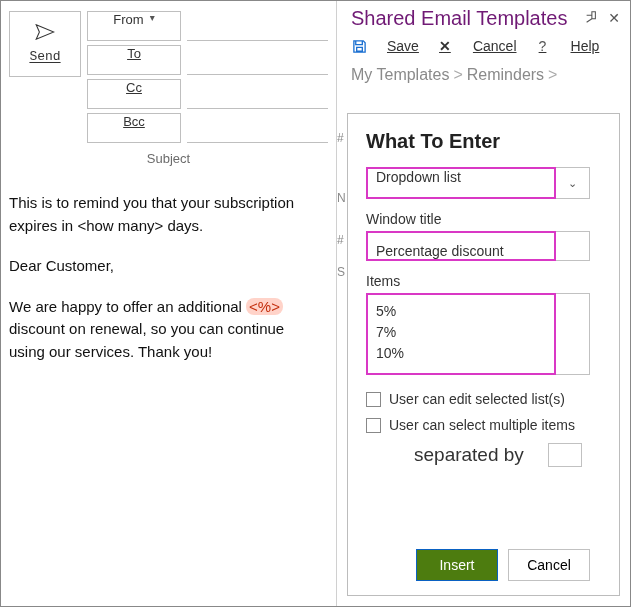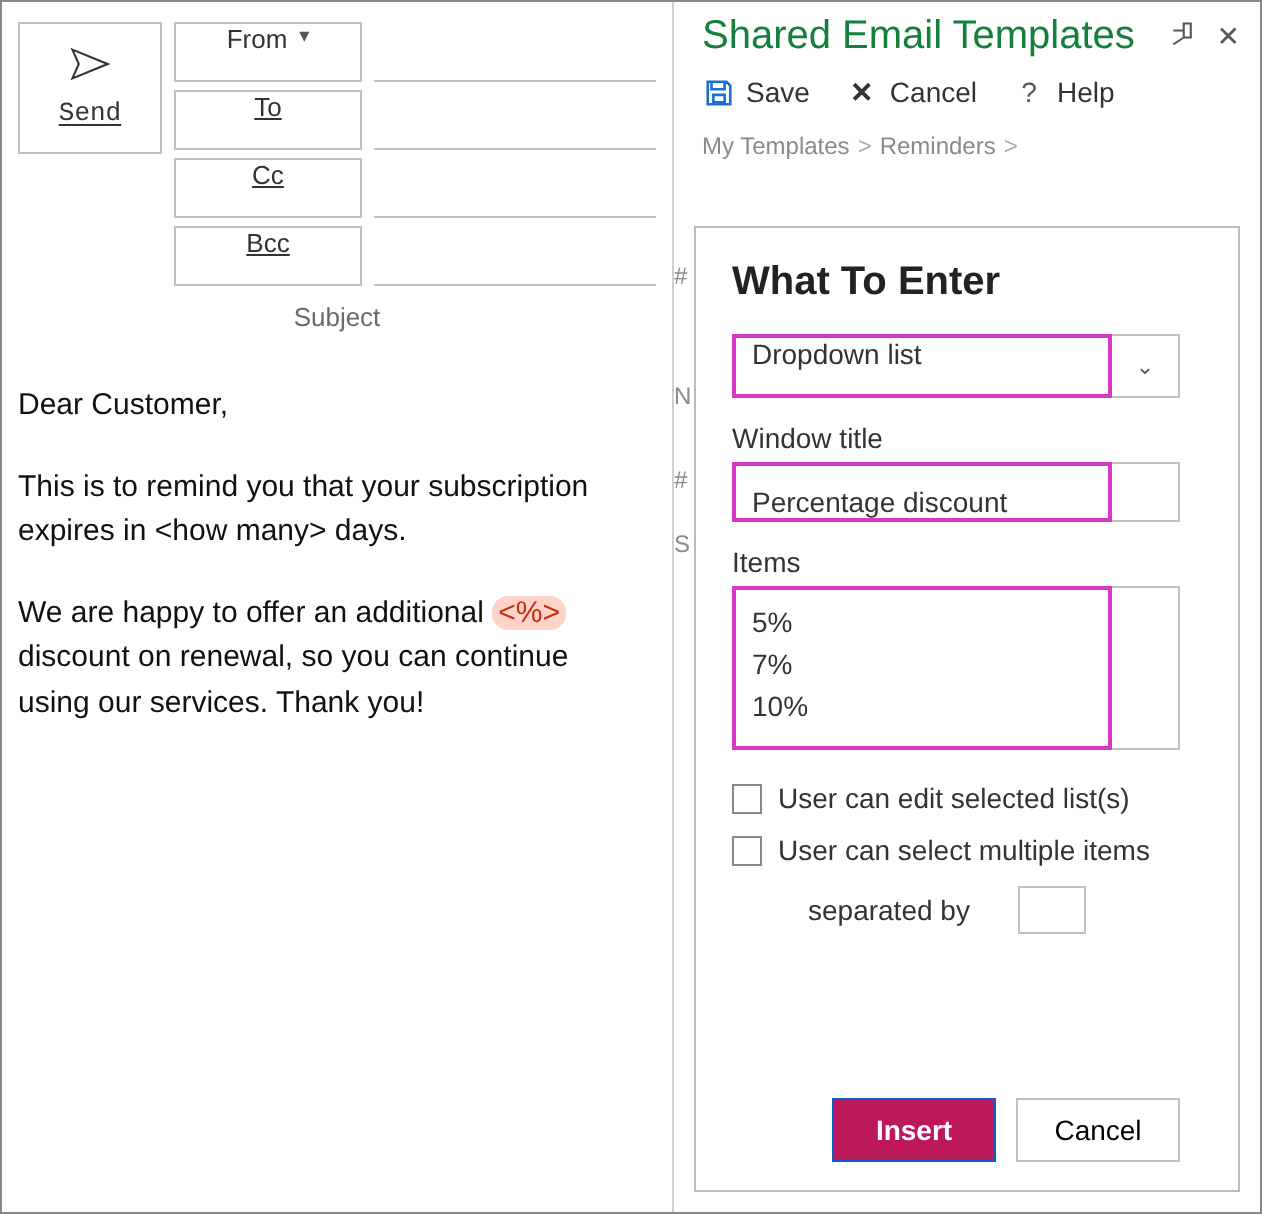--- a/index.html
+++ b/index.html
@@ -19,32 +19,32 @@
   .field-btn .chev { margin-left: 6px; font-size: 10px; color: #555; }
   .under-line { flex: 1; height: 30px; border-bottom: 1px solid #bfbfbf; }
   .subject-row { text-align: center; font-size: 13px; color: #6b6b6b; margin-top: 8px; }
 
   .email-body { margin-top: 26px; font-size: 15px; line-height: 1.5; color: #111; padding-right: 4px; }
   .email-body p { margin: 0 0  18px 0; }
   .placeholder-highlight { background: #ffd3c9; border-radius: 8px; padding: 0 3px; color: #c32f0e; }
 
   
   .panel-title-row { display: flex; align-items: center; justify-content: space-between; padding: 6px 10px 4px 14px; }
-  .panel-title { font-size: 20px; color: #15803d; font-weight: 400; }
+  .panel-title { font-size: 20px; color: #701a75; font-weight: 400; }
   .panel-ctrls { display: flex; gap: 10px; color: #555; font-size: 14px; }
   .panel-ctrls span { cursor: default; }
 
   .panel-toolbar { display: flex; align-items: center; gap: 18px; padding: 4px 14px 8px 14px; }
-  .tb-item { display: flex; align-items: center; gap: 6px; font-size: 14px; color: #333; }
+  .tb-item { display: flex; align-items: center; gap: 20px; font-size: 14px; color: #333; text-decoration: underline; }
   .tb-item .ic { width: 16px; height: 16px; display: inline-flex; align-items: center; justify-content: center; }
   .save-ic { color: #1a6fd1; font-weight: bold; }
   .x-ic { color: #333; font-weight: bold; }
   .q-ic { color: #555; }
 
-  .breadcrumb { padding: 4px 14px; font-size: 12px; color: #8a8a8a; }
+  .breadcrumb { padding: 4px 14px; font-size: 16px; color: #8a8a8a; }
   .breadcrumb .sep { margin: 0 4px; color: #aaa; }
 
   
   .dialog { position: absolute; top: 112px; left: 10px; right: 10px; bottom: 10px; border: 1px solid #bcbcbc; background: #fff; padding: 16px 29px 14px 18px; display: flex; flex-direction: column; }
   .dlg-title { font-size: 20px; font-weight: 600; color: #222; margin-bottom: 14px; }
 
   .dd-row { display: flex; margin-bottom: 12px; }
   .dd-box { flex: 1; border: 2px solid #d938c5; height: 32px; display: flex; align-items: flex-start; padding: 0 8px; font-size: 14px; color: #333; }
   .dd-caret { width: 34px; height: 32px; border: 1px solid #c1c1c1; border-left: none; display: flex; align-items: center; justify-content: center; font-size: 11px; color: #555; }
 
@@ -52,26 +52,26 @@
   .wt-row { display: flex; margin-bottom: 12px; }
   .wt-input { flex: 1; border: 2px solid #d938c5; height: 30px; padding: 0 8px; font-size: 14px; color: #333; display: flex; align-items: flex-end; }
   .wt-tail { width: 34px; height: 30px; border: 1px solid #c1c1c1; border-left: none; }
 
   .items-row { display: flex; margin-bottom: 16px; }
   .items-box { flex: 1; border: 2px solid #d938c5; height: 82px; padding: 6px 8px; font-size: 14px; color: #333; line-height: 1.5; }
   .items-tail { width: 34px; height: 82px; border: 1px solid #c1c1c1; border-left: none; }
 
   .chk-row { display: flex; align-items: center; gap: 8px; font-size: 14px; color: #333; margin-bottom: 10px; }
   .chkbox { width: 15px; height: 15px; border: 1px solid #888; background: #fff; }
-  .sep-row { display: flex; align-items: center; gap: 24px; font-size: 14px; color: #333; margin-left: 38px; margin-bottom: 18px; }
+  .sep-row { display: flex; align-items: center; gap: 24px; font-size: 19px; color: #333; margin-left: 48px; margin-bottom: 18px; }
   .sep-input { width: 34px; height: 24px; border: 1px solid #c1c1c1; }
 
   .dlg-buttons { margin-top: auto; display: flex; justify-content: flex-end; gap: 10px; }
   .btn { width: 82px; height: 32px; display: flex; align-items: center; justify-content: center; font-size: 14px; border: 1px solid #c1c1c1; background: #fff; }
-  .btn-primary { background: #be185d; border-color: #0a61c2; color: #fff; font-weight: 700; }
+  .btn-primary { background: #4d7c0f; border-color: #0a61c2; color: #fff; font-weight: 400; }
 
   
   .ghost { position: absolute; left: 0; font-size: 12px; color: #8a8a8a; }
 </style>
 </head>
 <body>
 
 <div class="container">
 
   <div class="left-pane">
@@ -108,24 +108,24 @@
           <div class="field-btn">
             <span style="text-decoration: underline;">Bcc</span>
           </div>
           <div class="under-line"></div>
         </div>
       </div>
     </div>
     <div class="subject-row">Subject</div>
 
     <div class="email-body">
-      <p style="margin-bottom:18px;"><span>Dear Customer,</span></p>
       <p style="margin-bottom:18px;">
         <span>This is to remind you that your subscription expires in </span><span>&lt;how many&gt;</span><span> days.</span>
       </p>
+      <p style="margin-bottom:18px;"><span>Dear Customer,</span></p>
       <p>
         <span>We are happy to offer an additional </span><span class="placeholder-highlight">&lt;%&gt;</span><span> discount on renewal, so you can continue using our services. Thank you!</span>
       </p>
     </div>
   </div>
 
   <div class="right-pane">
     <div class="panel-title-row">
       <div class="panel-title">Shared Email Templates</div>
       <div class="panel-ctrls">

